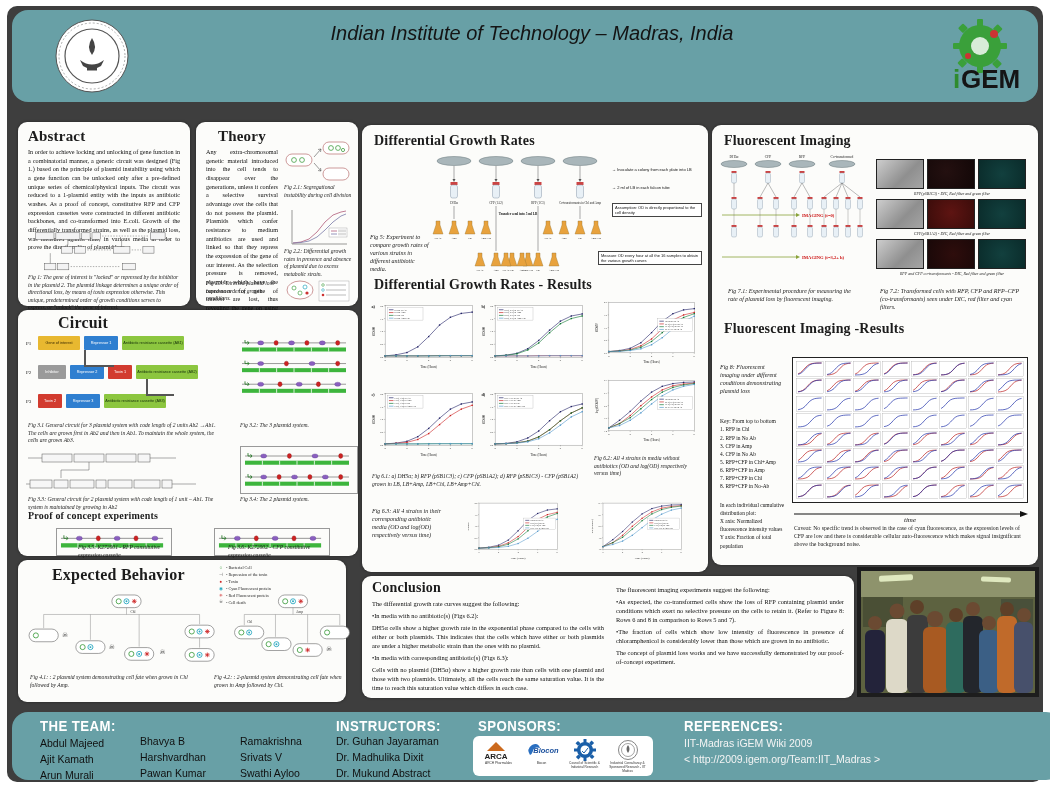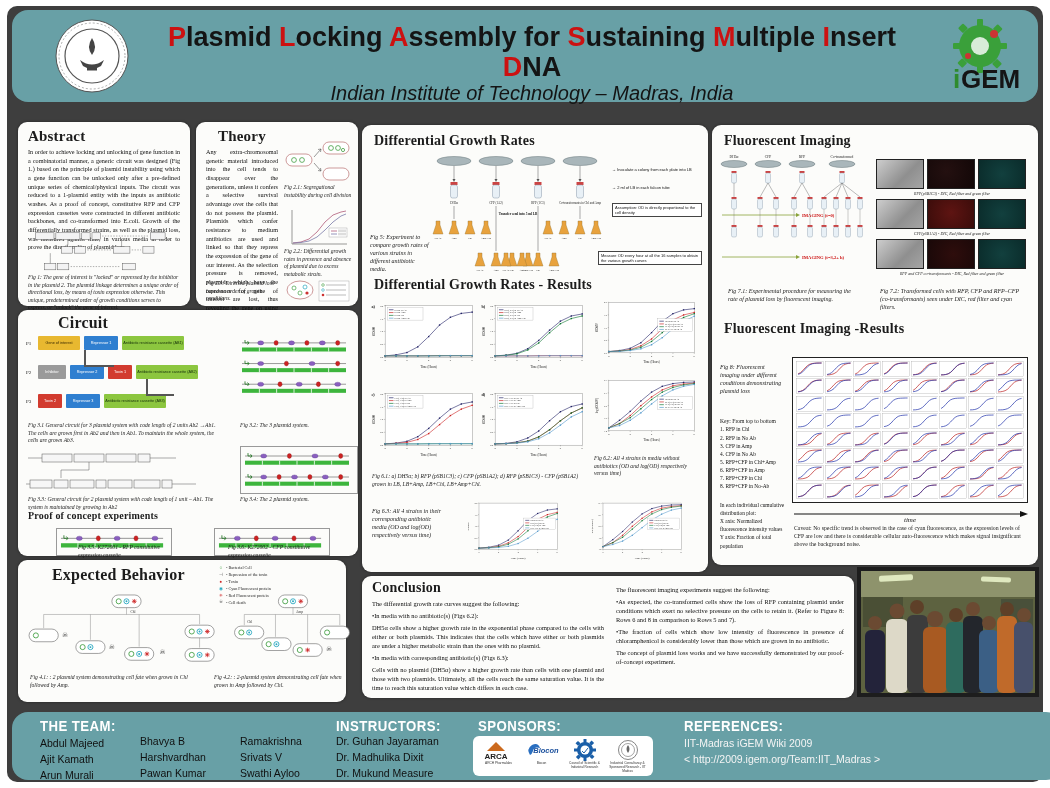--- a/index.html
+++ b/index.html
@@ -53,21 +53,20 @@
       <svg viewBox="0 0 76 76" width="76" height="76">
         <circle cx="38" cy="38" r="36" fill="#ffffff" stroke="#555" stroke-width="1"></circle>
         <circle cx="38" cy="38" r="27" fill="none" stroke="#555" stroke-width="1.2"></circle>
         <circle cx="38" cy="38" r="33" fill="none" stroke="#777" stroke-width="0.6" stroke-dasharray="2 2"></circle>
         <path d="M38 20 q6 9 0 17 q-6 -8 0 -17" fill="#444"></path>
         <path d="M26 42 q12 9 24 0 l-3 6 q-9 6 -18 0 z" fill="#444"></path>
         <rect x="33" y="50" width="10" height="2.5" fill="#444"></rect>
       </svg>
     </div>
     <div class="abs" style="left:150px;top:12px;width:740px;text-align:center;">
-      <div class="title"><span class="accent">P</span><span>lasmid </span><span class="accent">L</span><span>ocking </span><span class="accent">A</span><span>ssembly for </span><span class="accent">S</span><span>ustaining </span><span class="accent">M</span><span>ultiple </span><span class="accent">I</span><span>nsert </span><span class="accent">D</span><span>NA</span></div>
       <div class="subtitle">Indian Institute of Technology – Madras, India</div>
     </div>
     <div class="abs" style="left:925px;top:6px;width:86px;height:80px;">
       <svg viewBox="0 0 86 80" width="86" height="80">
         <g transform="translate(43,30)">
           <g fill="#3aa03a">
             <rect x="-3" y="-27" width="6" height="8" rx="1"></rect>
               <rect x="-3" y="19" width="6" height="8" rx="1"></rect>
             <rect x="-27" y="-3" width="8" height="6" rx="1"></rect>
               <rect x="19" y="-3" width="8" height="6" rx="1"></rect>
@@ -1605,21 +1604,21 @@
       </div>
     <div class="fname abs" style="left:228px;top:22px;">
         <div class="li">Ramakrishna</div>
         <div class="li">Srivats V</div>
         <div class="li">Swathi Ayloo</div>
       </div>
     <div class="fhead abs" style="left:324px;top:5px;">INSTRUCTORS:</div>
     <div class="fname abs" style="left:324px;top:22px;">
         <div class="li">Dr. Guhan Jayaraman</div>
         <div class="li">Dr. Madhulika Dixit</div>
-        <div class="li">Dr. Mukund Measure</div>
+        <div class="li">Dr. Mukund Abstract</div>
       </div>
     <div class="fhead abs" style="left:466px;top:5px;">SPONSORS:</div>
     <div class="sponsor-box" style="left:461px;top:24px;width:180px;height:40px;justify-content:flex-end;">
       <div class="sponsor">
         <svg viewBox="0 0 36 22" width="36" height="22">
           <path d="M6 12 L15 3 L24 12 Z" fill="#cc6a1e"></path>
           <text x="15" y="20" font-size="8" font-weight="bold" text-anchor="middle" fill="#222" font-family="Liberation Sans, sans-serif">ARCA</text>
         </svg>
         <div class="scap">ARCH Pharmalabs</div>
       </div>

